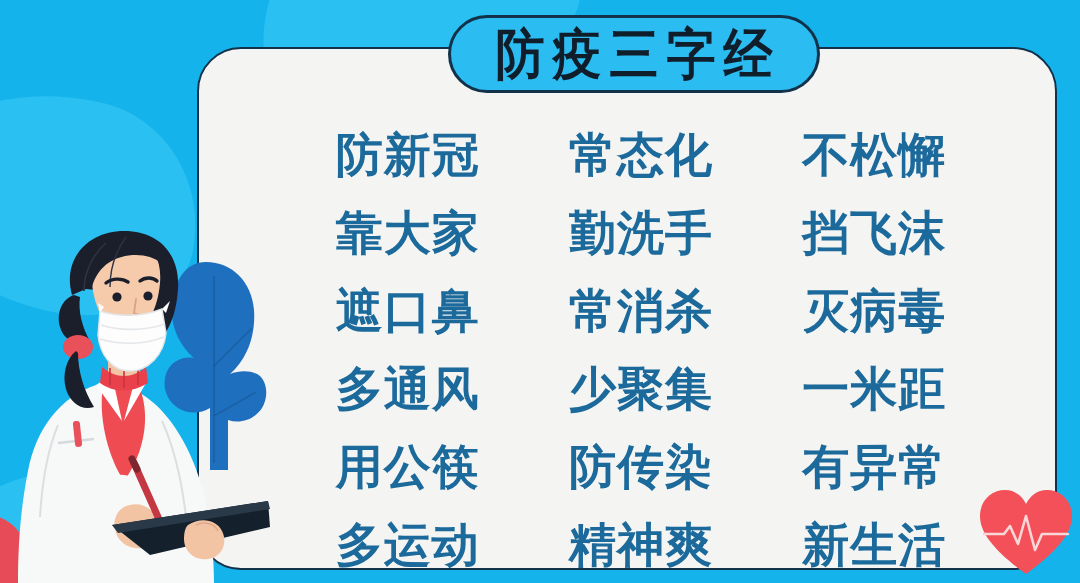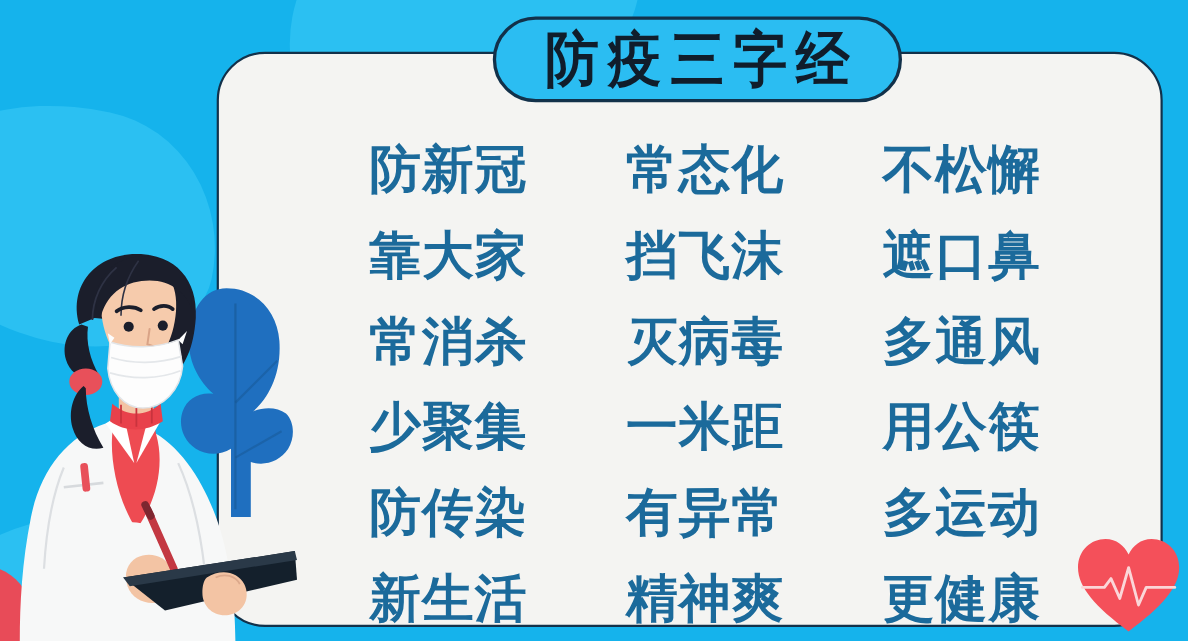--- a/index.html
+++ b/index.html
@@ -250,33 +250,34 @@
 
   <div class="title-pill">
     <span class="title-text">防疫三字经</span>
   </div>
 
   <div class="verse-grid" style="grid-template-columns: repeat(3, 1fr); gap: 10px;">
       <div class="verse-cell">防新冠</div>
       <div class="verse-cell">常态化</div>
       <div class="verse-cell">不松懈</div>
       <div class="verse-cell">靠大家</div>
+      <div class="verse-cell">勤洗手</div>
       <div class="verse-cell">挡飞沫</div>
       <div class="verse-cell">遮口鼻</div>
       <div class="verse-cell">常消杀</div>
       <div class="verse-cell">灭病毒</div>
       <div class="verse-cell">多通风</div>
       <div class="verse-cell">少聚集</div>
       <div class="verse-cell">一米距</div>
       <div class="verse-cell">用公筷</div>
       <div class="verse-cell">防传染</div>
       <div class="verse-cell">有异常</div>
       <div class="verse-cell">多运动</div>
+      <div class="verse-cell">精神爽</div>
       <div class="verse-cell">新生活</div>
-      <div class="verse-cell">精神爽</div>
       <div class="verse-cell">更健康</div>
     </div>
 
   <svg class="heart" viewBox="0 0 96 88">
     <path d="M48 86 C18 64 2 46 2 28 C2 12 14 2 27 2 C37 2 44 8 48 16
              C52 8 59 2 69 2 C82 2 94 12 94 28 C94 46 78 64 48 86 Z" fill="#F4505A"></path>
     <path d="M6 46 L26 46 L32 38 L40 56 L48 28 L57 62 L64 46 L90 46" stroke="#FBD6D8" stroke-width="2.6" fill="none" stroke-linejoin="round" stroke-linecap="round"></path>
   </svg>
 
 </div>

